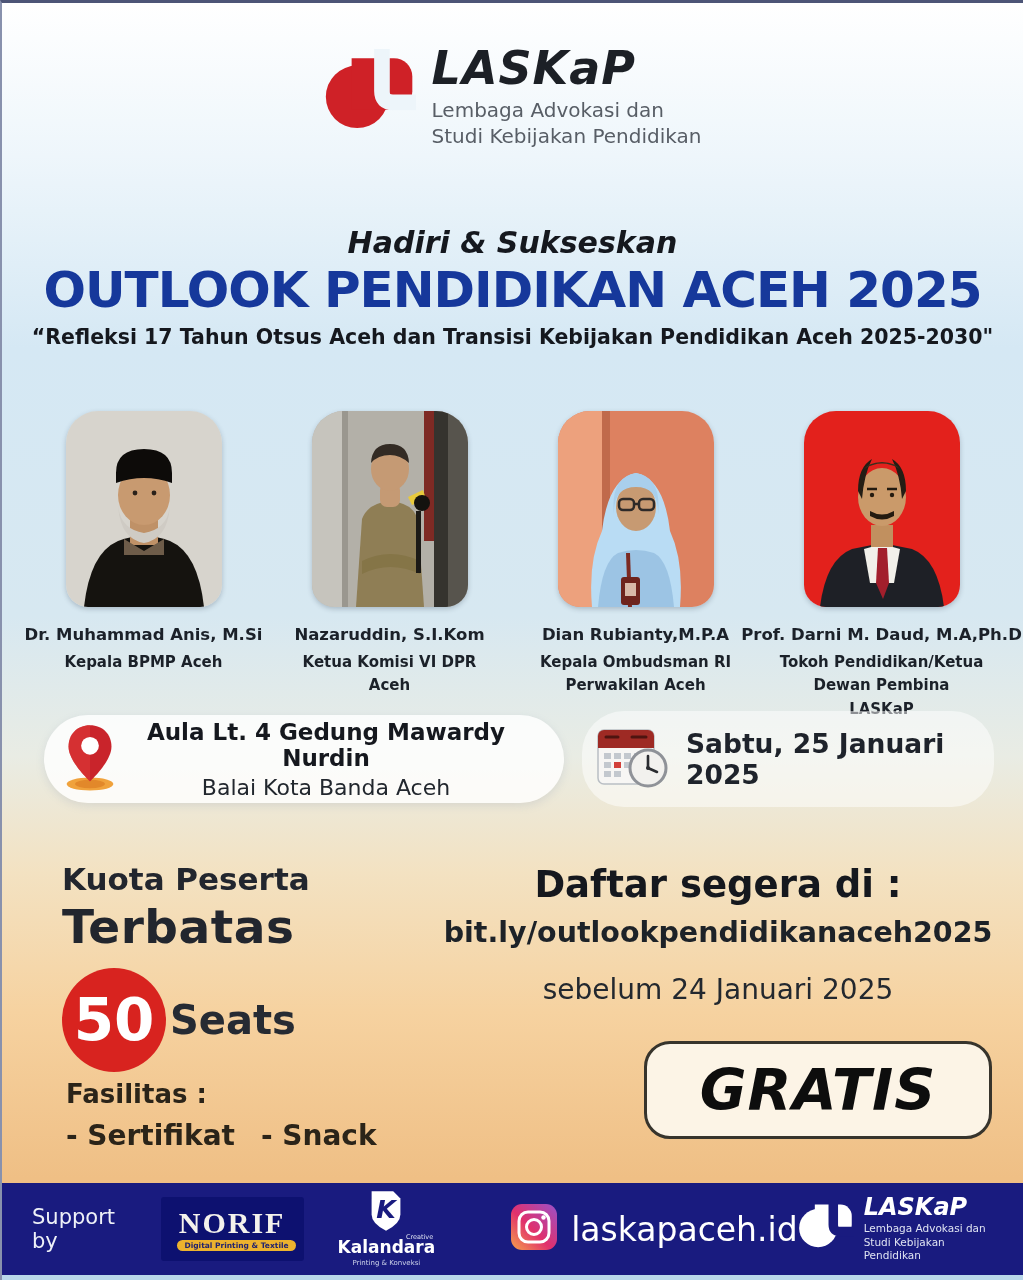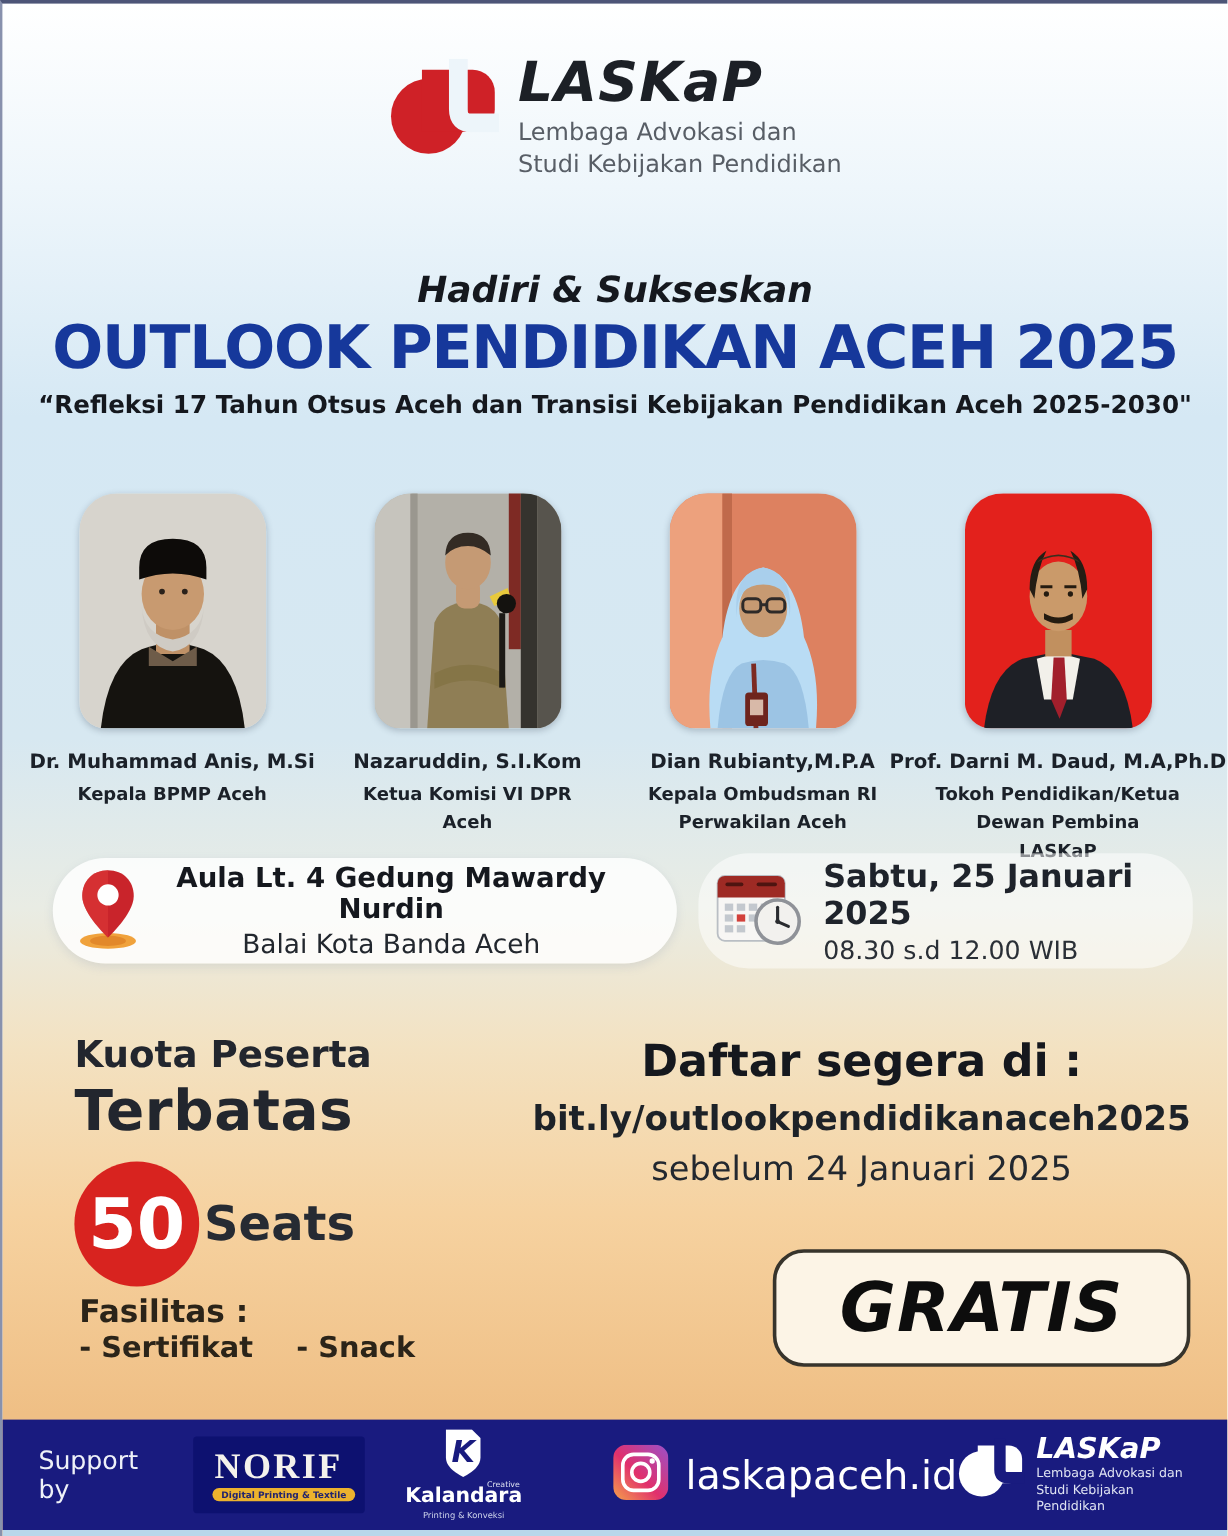--- a/index.html
+++ b/index.html
@@ -53,30 +53,30 @@
   .quota-label2{font-size:47px;font-weight:800;color:#22262e;margin-top:2px;letter-spacing:.5px;}
   .seats-row{display:flex;align-items:center;margin-top:14px;}
   .seats-circle{width:104px;height:104px;border-radius:50%;background:#d8231f;display:flex;align-items:center;justify-content:center;}
   .seats-count{font-size:58px;font-weight:800;color:#ffffff;}
   .seats-unit{font-size:40px;font-weight:800;color:#262b33;margin-left:4px;}
 
   
   .register{position:absolute;left:430px;top:860px;width:572px;text-align:center;}
   .reg-heading{font-size:37px;font-weight:800;color:#15181e;}
   .reg-link{font-size:28.5px;font-weight:800;color:#1d2228;margin-top:10px;cursor:pointer;}
-  .reg-deadline{font-size:28px;font-weight:500;color:#23282f;margin-top:8px;}
+  .reg-deadline{font-size:28px;font-weight:500;color:#23282f;margin-top:24px;}
   .gratis-button{position:absolute;left:642px;top:1038px;width:348px;height:98px;
     background:#fcf4e6;border:3px solid #37342c;border-radius:26px;
     display:flex;align-items:center;justify-content:center;
     font-size:57px;font-weight:800;font-style:italic;color:#0d0d0d;letter-spacing:1px;box-sizing:border-box;}
 
   
   .facilities{position:absolute;left:64px;top:1076px;}
   .fac-heading{font-size:26px;font-weight:800;color:#2b2419;}
-  .fac-items{font-size:24px;font-weight:600;color:#2b2419;display:flex;gap:36px;}
+  .fac-items{font-size:28px;font-weight:600;color:#2b2419;margin-top:10px;display:flex;gap:26px;}
 
   
   .footer{position:absolute;left:0;right:0;bottom:5px;height:92px;background:#191b7f;
     display:flex;align-items:center;padding:0 30px;box-sizing:border-box;}
   .bottom-strip{position:absolute;left:0;right:0;bottom:0;height:5px;background:#b9d7ea;}
   .support-label{font-size:21px;color:#eef1f8;font-weight:500;}
   .norif-box{margin-left:20px;width:152px;height:64px;background:#0d1170;border-radius:3px;
     display:flex;flex-direction:column;align-items:center;justify-content:center;}
   .norif-name{font-family:"Liberation Serif","DejaVu Serif",serif;font-size:30px;font-weight:700;color:#f4f2ec;letter-spacing:2px;line-height:1;}
   .norif-badge{align-self:flex-end;margin:2px 8px 0 0;background:#ecb22e;color:#23246e;font-size:7.5px;font-weight:700;
@@ -243,21 +243,20 @@
         </g>
         <rect x="18" y="40" width="7" height="6" fill="#d2403a"></rect>
         <circle cx="52" cy="46" r="18" fill="#f2f1ee" stroke="#8f9298" stroke-width="3"></circle>
         <line x1="52" y1="46" x2="52" y2="34" stroke="#2a2c30" stroke-width="2.6" stroke-linecap="round"></line>
         <line x1="52" y1="46" x2="61" y2="50" stroke="#2a2c30" stroke-width="2.6" stroke-linecap="round"></line>
         <circle cx="52" cy="46" r="2" fill="#2a2c30"></circle>
       </svg>
     </span>
     <div class="sched-text">
       <div class="sched-date">Sabtu, 25 Januari 2025</div>
-      <div class="sched-time">08.30 s.d 12.00 WIB</div>
     </div>
   </div>
 
   <div class="quota">
     <div class="quota-label1">Kuota Peserta</div>
     <div class="quota-label2">Terbatas</div>
     <div class="seats-row">
       <div class="seats-circle">
         <span class="seats-count">50</span>
       </div>

